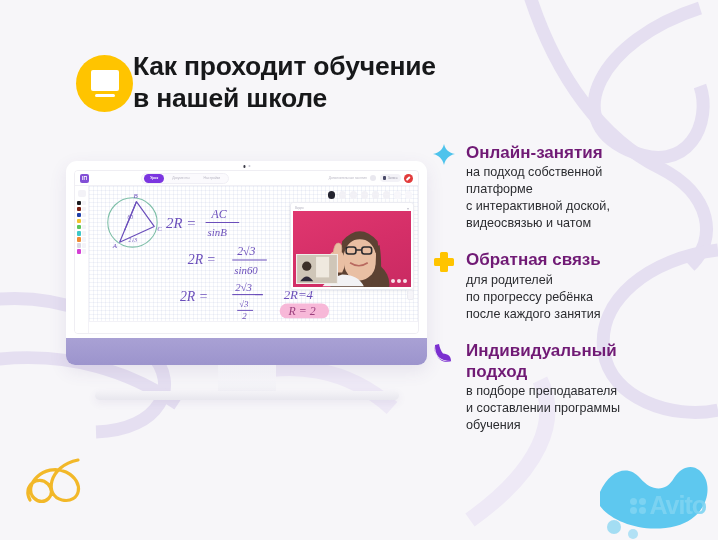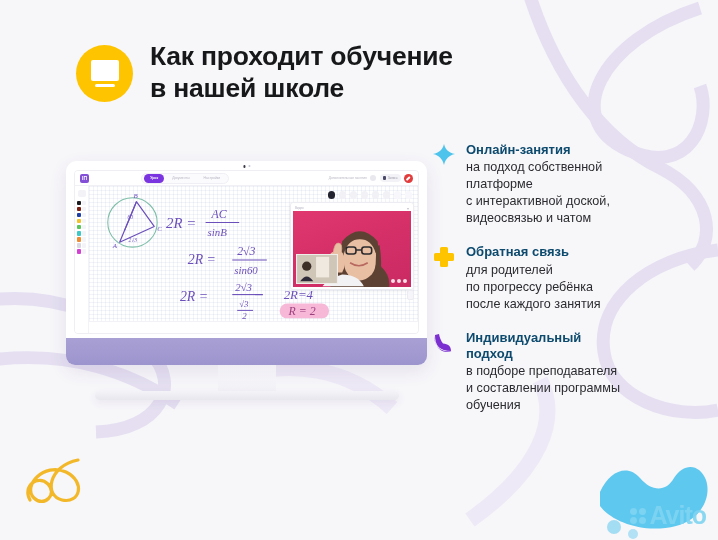--- a/index.html
+++ b/index.html
@@ -11,24 +11,23 @@
     overflow: hidden;
   }
 
   
   .bg { position: absolute; inset: 0; overflow: hidden; z-index: 0; }
   .bg svg { position: absolute; inset: 0; }
 
   
   .header {
     position: absolute;
-    left: 76px; top: 41px;
+    left: 76px; top: 51px;
     display: flex;
     align-items: flex-start;
-    gap: 17px;
     z-index: 5;
   }
   .badge {
     width: 57px; height: 57px;
     border-radius: 50%;
     background: #ffc400;
     display: flex; align-items: center; justify-content: center;
     flex: 0 0 auto;
     margin-top: 4px;
   }
@@ -219,30 +218,30 @@
   .features {
     position: absolute;
     left: 432px; top: 142px;
     width: 258px;
     z-index: 5;
   }
   .feature { display: flex; gap: 10px; margin-bottom: 17px; align-items: flex-start; }
   .f-icon { width: 24px; flex: 0 0 24px; height: 24px; position: relative; margin-top: 1px; }
   .f-text { flex: 1; }
   .f-title {
-    font-size: 13px; font-weight: bold; color: #0c4a6e;
+    font-size: 17px; font-weight: bold; color: #701a75;
     line-height: 1.25; margin-bottom: 1px; white-space: pre-line;
   }
   .f-desc {
     font-size: 12.6px; color: #2b2c30; line-height: 1.35; white-space: pre-line;
   }
 
   
   .wm {
-    position: absolute; right: 12px; bottom: 10px;
+    position: absolute; right: 12px; bottom: 20px;
     display: flex; align-items: center; gap: 3px;
     z-index: 9;
   }
   .wm-text { font-size: 25px; font-weight: bold; color: #7fd4f2; letter-spacing: -1px; opacity: .9; }
   .wm-dots { display: grid; grid-template-columns: 7px 7px; grid-gap: 2px; }
   .wm-dots i { width: 7px; height: 7px; border-radius: 50%; background: #7fd4f2; opacity: .9; display:block; }
 </style>
 </head>
 <body>
 

